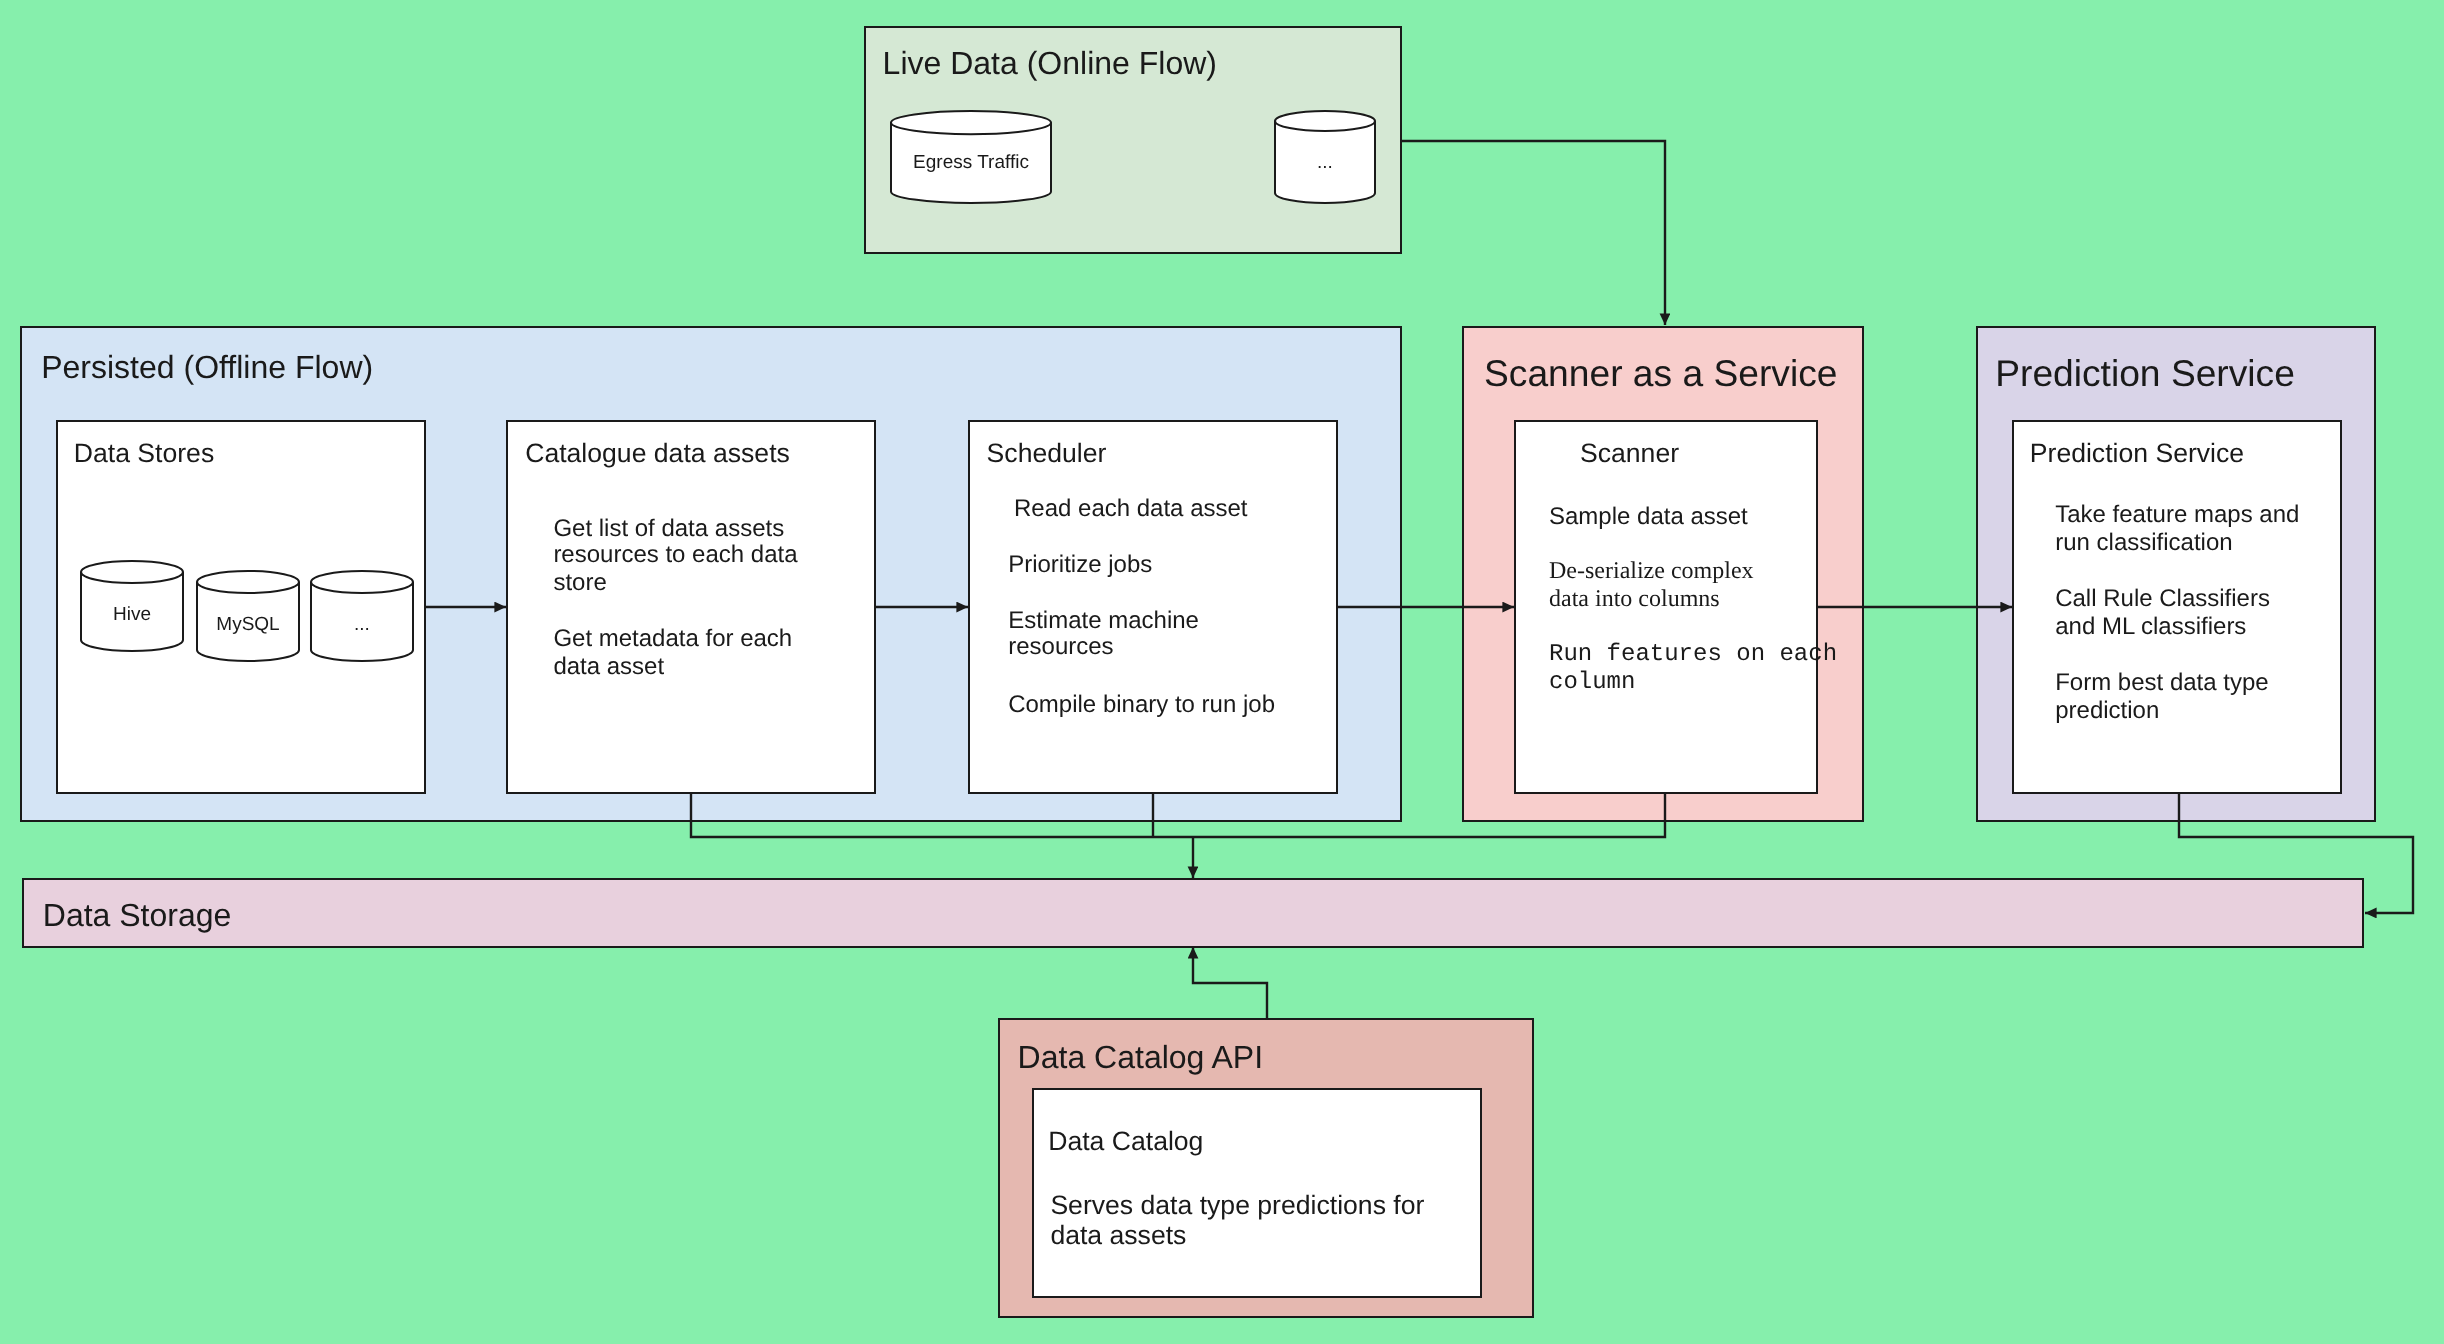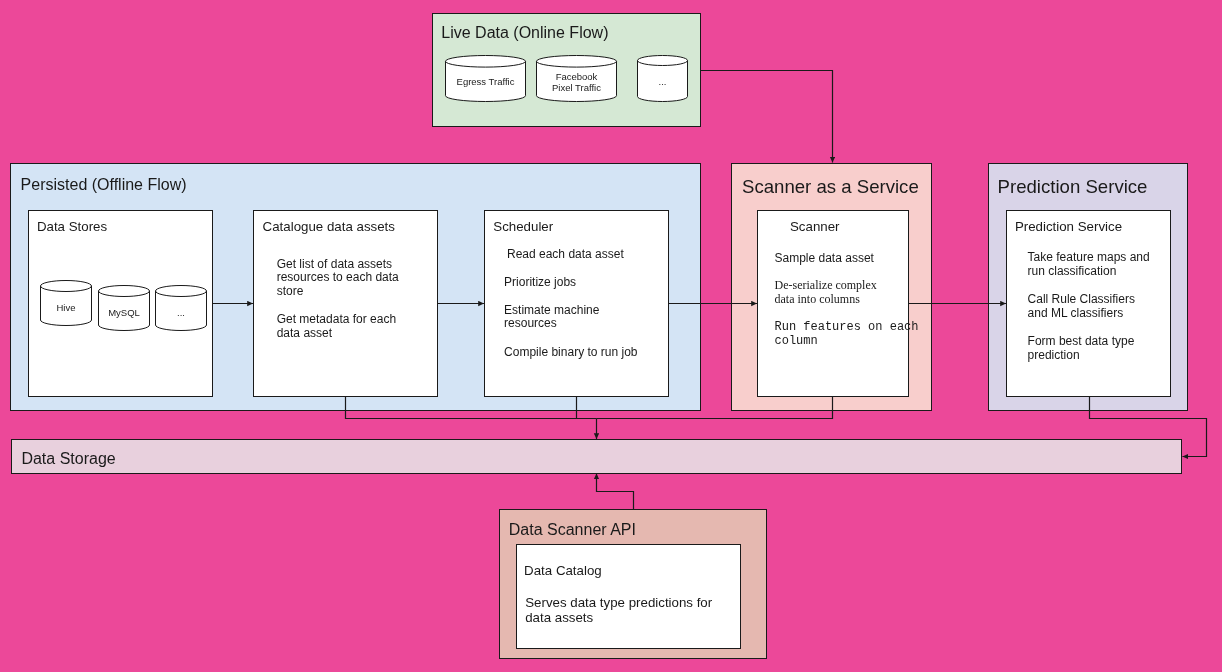--- a/index.html
+++ b/index.html
@@ -1,19 +1,19 @@
 <!DOCTYPE html>
 <html><head>
 <meta charset="utf-8">
 <title>Data Type Prediction Architecture</title>
 <style>
   html,body{margin:0;padding:0;background:#ffffff;}
   body{width:1222px;height:672px;overflow:hidden;
        font-family:"Liberation Sans",sans-serif;color:#1a1a1a;}
-  #stage{position:relative;width:1222px;height:672px;background:#ec4899;}
+  #stage{position:relative;width:1222px;height:672px;background:#86efac;}
   .box{position:absolute;box-sizing:border-box;border:1px solid #1a1a1a;}
   .t{position:absolute;white-space:pre;}
   .cyl-label{position:absolute;text-align:center;white-space:pre;width:100%;left:0;}
   svg.edges{position:absolute;left:0;top:0;width:1222px;height:672px;overflow:visible;}
   svg.cyl{position:absolute;left:0;top:0;overflow:visible;}
 </style>
 </head>
 <body>
 
 <div id="stage">
@@ -30,21 +30,21 @@
 <div class="box" style="left:484px;top:210px;width:185px;height:187px;background:#ffffff;"></div>
 <div class="box" style="left:757px;top:210px;width:152px;height:187px;background:#ffffff;"></div>
 <div class="box" style="left:1006px;top:210px;width:165px;height:187px;background:#ffffff;"></div>
 <div class="box" style="left:516px;top:544px;width:225px;height:105px;background:#ffffff;"></div>
 
 <div class="t" style="left:441.3px;top:25.00px;font-size:16.0px;line-height:16.0px;">Live Data (Online Flow)</div>
 <div class="t" style="left:20.6px;top:176.70px;font-size:16.0px;line-height:16.0px;">Persisted (Offline Flow)</div>
 <div class="t" style="left:742.0px;top:177.70px;font-size:18.6px;line-height:18.6px;">Scanner as a Service</div>
 <div class="t" style="left:997.6px;top:177.70px;font-size:18.6px;line-height:18.6px;">Prediction Service</div>
 <div class="t" style="left:21.4px;top:450.50px;font-size:16.0px;line-height:16.0px;">Data Storage</div>
-<div class="t" style="left:508.8px;top:522.00px;font-size:16.0px;line-height:16.0px;">Data Scanner API</div>
+<div class="t" style="left:508.8px;top:522.00px;font-size:16.0px;line-height:16.0px;">Data Catalog API</div>
 
 <div class="t" style="left:36.9px;top:219.70px;font-size:13.3px;line-height:14.6px;">Data Stores</div>
 <div class="t" style="left:262.6px;top:219.70px;font-size:13.3px;line-height:14.6px;">Catalogue data assets</div>
 <div class="t" style="left:493.3px;top:219.70px;font-size:13.3px;line-height:14.6px;">Scheduler</div>
 <div class="t" style="left:790px;top:219.70px;font-size:13.3px;line-height:14.6px;">Scanner</div>
 <div class="t" style="left:1014.9px;top:219.70px;font-size:13.3px;line-height:14.6px;">Prediction Service</div>
 <div class="t" style="left:524.1px;top:564.20px;font-size:13.3px;line-height:14.6px;">Data Catalog</div>
 
 <div class="t" style="left:276.7px;top:257.60px;font-size:12.0px;line-height:13.7px;">Get list of data assets
 resources to each data
@@ -69,28 +69,20 @@
 prediction</div>
 <div class="t" style="left:525.2px;top:596.40px;font-size:13.3px;line-height:14.6px;">Serves data type predictions for
 data assets</div>
 
 <div style="position:absolute;left:445px;top:55px;width:80px;height:46px;">
 <svg class="cyl" width="84" height="50" viewBox="0 0 84 50">
 <path d="M 0.50 6.30 A 40.00 5.80 0 0 1 80.50 6.30 L 80.50 40.70 A 40.00 5.80 0 0 1 0.50 40.70 Z" fill="#ffffff" stroke="#1a1a1a" stroke-width="1" stroke-linejoin="round"></path>
 <path d="M 0.50 6.30 A 40.00 5.80 0 0 0 80.50 6.30" fill="none" stroke="#1a1a1a" stroke-width="1"></path>
 </svg>
 <div class="cyl-label" style="top:21.30px;left:0.50px;font-size:9.5px;line-height:11.0px;">Egress Traffic</div>
-</div>
-<div style="position:absolute;left:536px;top:55px;width:80px;height:46px;">
-<svg class="cyl" width="84" height="50" viewBox="0 0 84 50">
-<path d="M 0.50 6.30 A 40.00 5.80 0 0 1 80.50 6.30 L 80.50 40.70 A 40.00 5.80 0 0 1 0.50 40.70 Z" fill="#ffffff" stroke="#1a1a1a" stroke-width="1" stroke-linejoin="round"></path>
-<path d="M 0.50 6.30 A 40.00 5.80 0 0 0 80.50 6.30" fill="none" stroke="#1a1a1a" stroke-width="1"></path>
-</svg>
-<div class="cyl-label" style="top:15.50px;left:0.50px;font-size:9.5px;line-height:11.0px;">Facebook
-Pixel Traffic</div>
 </div>
 <div style="position:absolute;left:637px;top:55px;width:50px;height:46px;">
 <svg class="cyl" width="54" height="50" viewBox="0 0 54 50">
 <path d="M 0.50 5.50 A 25.00 5.00 0 0 1 50.50 5.50 L 50.50 41.50 A 25.00 5.00 0 0 1 0.50 41.50 Z" fill="#ffffff" stroke="#1a1a1a" stroke-width="1" stroke-linejoin="round"></path>
 <path d="M 0.50 5.50 A 25.00 5.00 0 0 0 50.50 5.50" fill="none" stroke="#1a1a1a" stroke-width="1"></path>
 </svg>
 <div class="cyl-label" style="top:21.30px;left:0.50px;font-size:9.5px;line-height:11.0px;">...</div>
 </div>
 
 <div style="position:absolute;left:40px;top:280px;width:51px;height:45px;">

